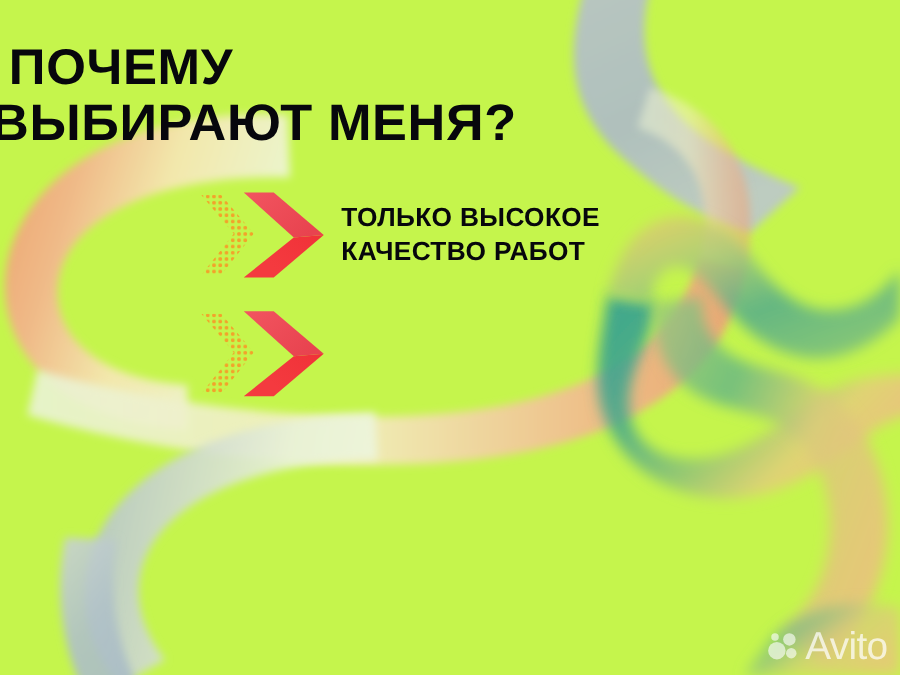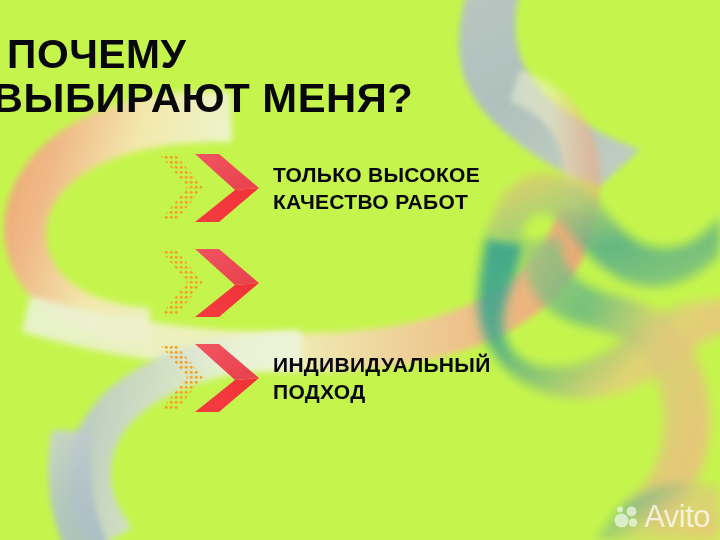--- a/index.html
+++ b/index.html
@@ -278,38 +278,20 @@
           <g clip-path="url(#dotclip2)">
             <rect x="0" y="0" width="104" height="76" fill="url(#dots1)"></rect>
           </g>
           <path d="M 36,4 L 60,4 L 100,38 L 76,40 Z" fill="url(#redTop1)"></path>
           <path d="M 100,38 L 60,72 L 36,72 L 76,40 Z" fill="url(#redBot1)"></path>
         </svg>
       </span>
     </div>
 
 
-    <div class="feature-row">
-      <span class="arrow-wrap">
-        <svg class="arrow-svg" viewBox="0 0 104 76">
-          <defs>
-            <clipPath id="dotclip4">
-              <path d="M 2,6 L 18,6 L 44,37 L 18,70 L 2,70 L 28,37 Z"></path>
-            </clipPath>
-          </defs>
-          <g clip-path="url(#dotclip4)">
-            <rect x="0" y="0" width="104" height="76" fill="url(#dots1)"></rect>
-          </g>
-          <path d="M 36,4 L 60,4 L 100,38 L 76,40 Z" fill="url(#redTop1)"></path>
-          <path d="M 100,38 L 60,72 L 36,72 L 76,40 Z" fill="url(#redBot1)"></path>
-        </svg>
-      </span>
-      <div class="feature-text">ИНДИВИДУАЛЬНЫЙ
-ПОДХОД</div>
-    </div>
 
   </div>
 
   <div class="watermark">
     <svg class="wm-dots" width="26" height="26" viewBox="0 0 26 26">
       <circle cx="7.5" cy="16.5" r="7" fill="#ffffff" opacity="0.85"></circle>
       <circle cx="19" cy="18.5" r="4.2" fill="#ffffff" opacity="0.85"></circle>
       <circle cx="17.5" cy="7.5" r="5" fill="#ffffff" opacity="0.85"></circle>
       <circle cx="6" cy="5.5" r="3" fill="#ffffff" opacity="0.85"></circle>
     </svg>

